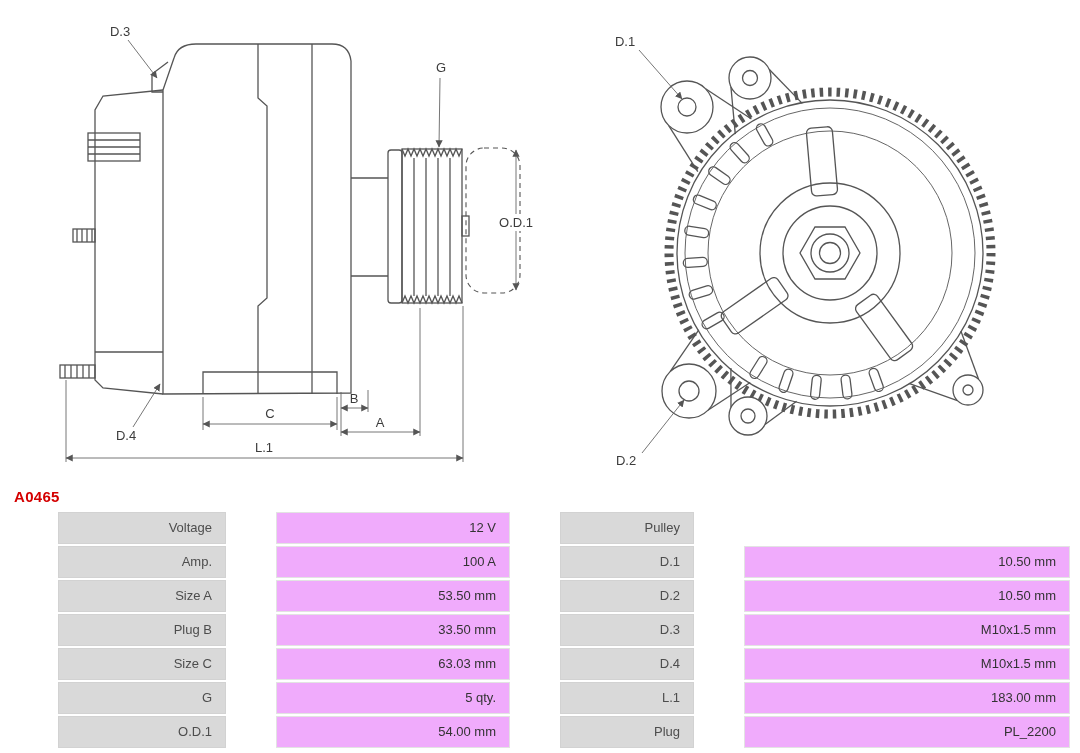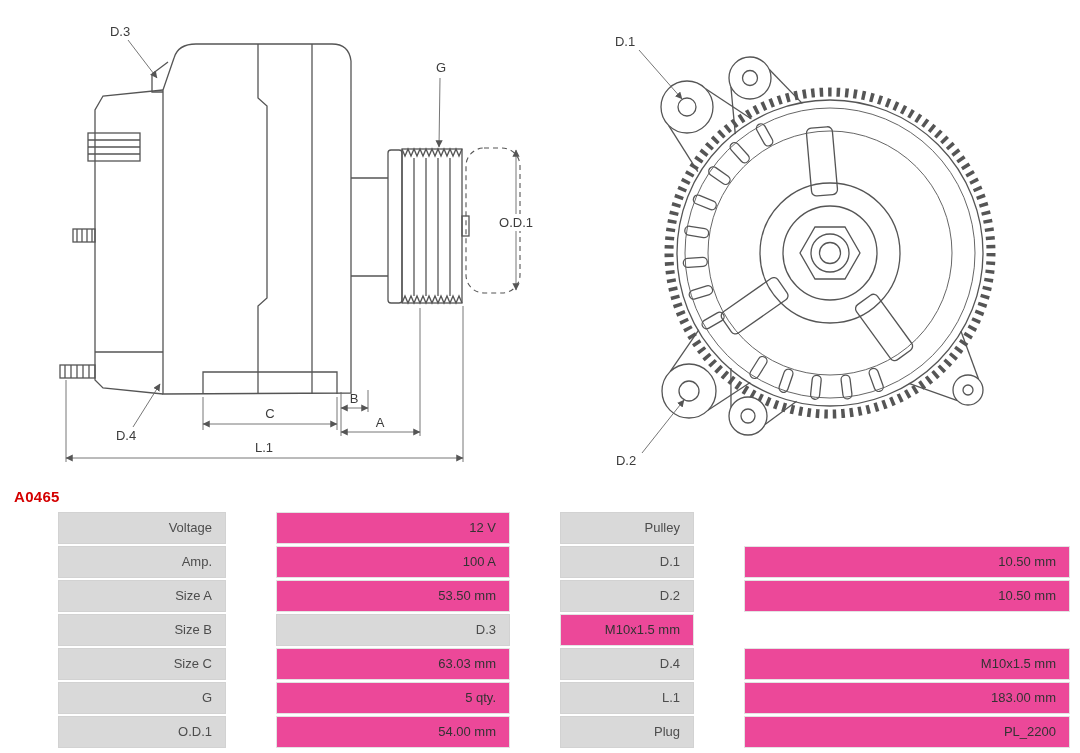--- a/index.html
+++ b/index.html
@@ -6,21 +6,21 @@
   html,body { width:1080px; height:753px; background:#ffffff; overflow:hidden;
               font-family:"Liberation Sans", sans-serif; }
   .drawing-area { position:relative; width:1080px; height:480px; }
   .drawing-area svg { display:block; }
   svg text { fill:#3c3c3c; font-size:13px; font-family:"Liberation Sans", sans-serif; }
   .part-number { margin:8px 16px 7px 14px; color:#d40000; font-size:15px; font-weight:700; letter-spacing:0.3px; }
   .spec-table { width:1060px; margin:0 auto; }
   .spec-row { display:grid; grid-template-columns:216px 282px 182px 374px; column-gap:2px; margin-bottom:2px; }
   .cell { font-size:13px; line-height:16px; padding:7px 13px; text-align:right;margin-left:48px; }
   .cell.label { background:#d9d9d9; color:#4d4d4d; border:1px solid #d2d2d2; }
-  .cell.value { background:#ec4899; color:#333333; border:1px solid #e3e3e3; }
+  .cell.value { background:#f0abfc; color:#333333; border:1px solid #e3e3e3; }
 </style>
 </head>
 <body>
 
 <div class="drawing-area">
 <svg width="1080" height="480" viewBox="0 0 1080 480">
   <defs>
     <marker id="arr" markerWidth="9" markerHeight="9" refX="7.5" refY="4" orient="auto-start-reverse">
       <path d="M0,0 L8,4 L0,8 Z" fill="#555"></path>
     </marker>
@@ -180,21 +180,22 @@
     <div class="cell label">D.1</div>
     <div class="cell value">10.50 mm</div>
   </div>
   <div class="spec-row">
     <div class="cell label">Size A</div>
     <div class="cell value">53.50 mm</div>
     <div class="cell label">D.2</div>
     <div class="cell value">10.50 mm</div>
   </div>
   <div class="spec-row">
-    <div class="cell label">Size B</div>
+    <div class="cell label">Plug B</div>
+    <div class="cell value">33.50 mm</div>
     <div class="cell label">D.3</div>
     <div class="cell value">M10x1.5 mm</div>
   </div>
   <div class="spec-row">
     <div class="cell label">Size C</div>
     <div class="cell value">63.03 mm</div>
     <div class="cell label">D.4</div>
     <div class="cell value">M10x1.5 mm</div>
   </div>
   <div class="spec-row">

